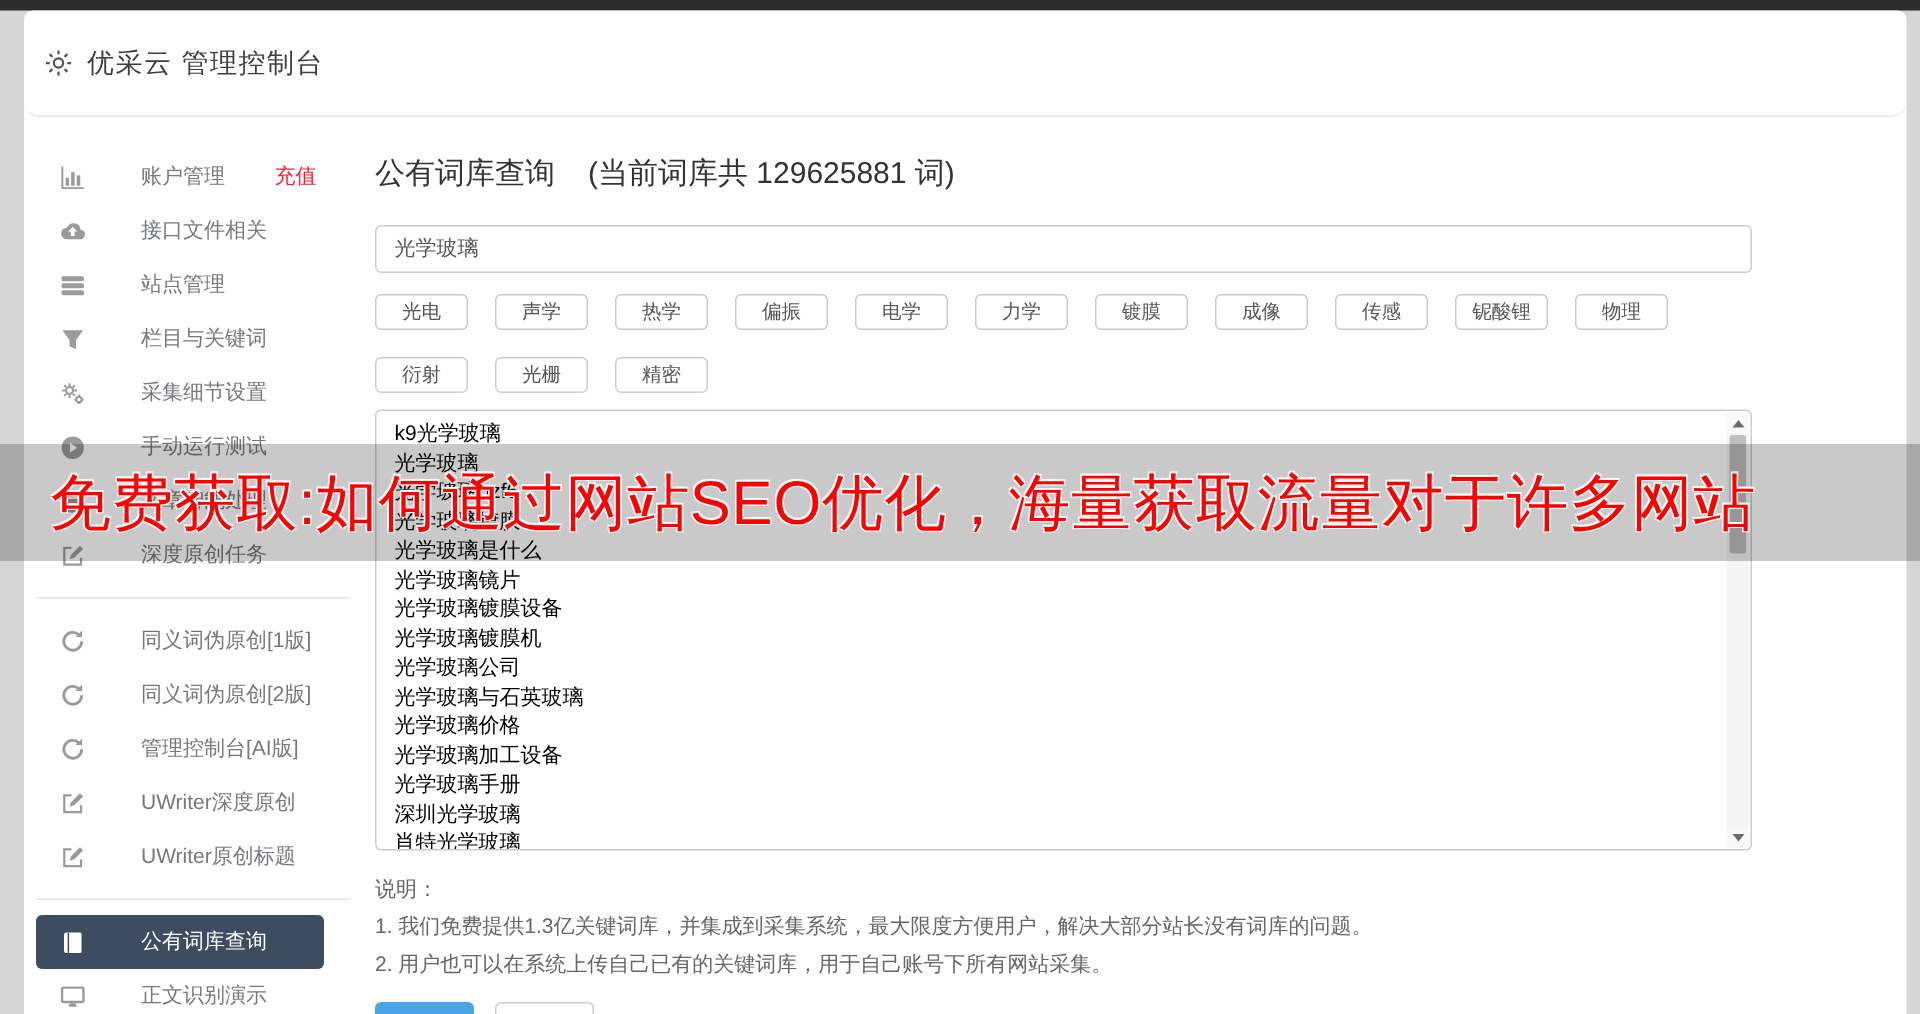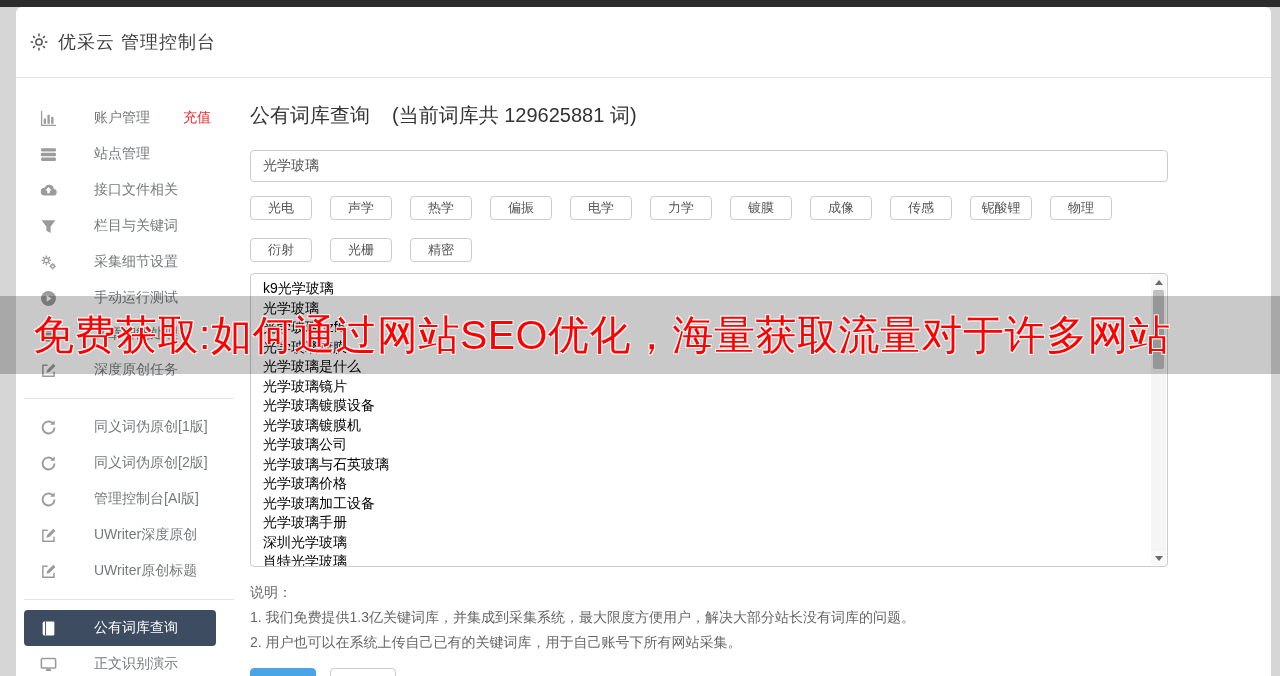--- a/index.html
+++ b/index.html
@@ -6,21 +6,21 @@
   html,body { width:1280px; height:676px; overflow:hidden; }
   body { font-family:"Liberation Sans","DejaVu Sans",sans-serif; background:#d6d6d6; position:relative; }
   .screen { position:absolute; inset:0; width:1280px; height:676px; overflow:hidden; }
 
   .topbar { position:absolute; left:0; top:0; width:1280px; height:7px; background:#2c2c2c; }
 
   .card { position:absolute; left:16px; top:7px; width:1255px; height:669px; background:#ffffff;
           border-radius:6px 6px 0 0; }
 
   
-  .hdr { height:71px; border-bottom:1px solid #e7e7e7; display:flex; align-items:center; padding-left:13px; }
+  .hdr { height:71px; border-bottom:1px solid #e7e7e7; display:flex; align-items:center; padding-left:13px;border-radius:10px; }
   .hdr .gear { width:20px; height:20px; color:#555; margin-right:9px; display:inline-flex; }
   .hdr .title { font-size:18px; color:#3f3f3f; letter-spacing:1px; }
 
   .bodywrap { display:flex; height:597px; }
 
   
   .sidebar { width:234px; padding-top:22px; flex:none; }
   .side-item { height:36px; display:flex; align-items:center; margin-left:8px; width:192px;
                padding-left:16px; border-radius:4px; cursor:pointer;gap:27px; }
   .side-item .icn { width:17px; height:17px; color:#9b9b9b; display:inline-flex; flex:none; }
@@ -110,38 +110,38 @@
                 <rect x="7" y="4.5" width="2.2" height="8.5" fill="currentColor"></rect>
                 <rect x="10.5" y="6.5" width="2.2" height="6.5" fill="currentColor"></rect>
               </svg>
             </span>
             <span class="lbl">账户管理</span>
             <span class="badge">充值</span>
           </div>
           <div class="side-item">
             <span class="icn">
               <svg viewBox="0 0 16 16">
+                <path fill="currentColor" d="M12.9 6.7a4.4 4.4 0 0 0-8.5-1.2A3.6 3.6 0 0 0 4.2 12.7h8.3a3 3 0 0 0 .4-6z"></path>
+                <path fill="#fff" d="M8 4.8l2.9 3.1H9.2v2.8H6.8V7.9H5.1z"></path>
+              </svg>
+            </span>
+            <span class="lbl">接口文件相关</span>
+
+          </div>
+          <div class="side-item">
+            <span class="icn">
+              <svg viewBox="0 0 16 16">
                 <g fill="currentColor">
                   <rect x="1" y="2" width="14" height="3.2" rx="1"></rect>
                   <rect x="1" y="6.4" width="14" height="3.2" rx="1"></rect>
                   <rect x="1" y="10.8" width="14" height="3.2" rx="1"></rect>
                 </g>
               </svg>
             </span>
             <span class="lbl">站点管理</span>
-
-          </div>
-          <div class="side-item">
-            <span class="icn">
-              <svg viewBox="0 0 16 16">
-                <path fill="currentColor" d="M12.9 6.7a4.4 4.4 0 0 0-8.5-1.2A3.6 3.6 0 0 0 4.2 12.7h8.3a3 3 0 0 0 .4-6z"></path>
-                <path fill="#fff" d="M8 4.8l2.9 3.1H9.2v2.8H6.8V7.9H5.1z"></path>
-              </svg>
-            </span>
-            <span class="lbl">接口文件相关</span>
 
           </div>
           <div class="side-item">
             <span class="icn">
               <svg viewBox="0 0 16 16">
                 <path fill="currentColor" d="M1.5 2h13L10 8.3V14l-4-1.9V8.3z"></path>
               </svg>
             </span>
             <span class="lbl">栏目与关键词</span>
 

